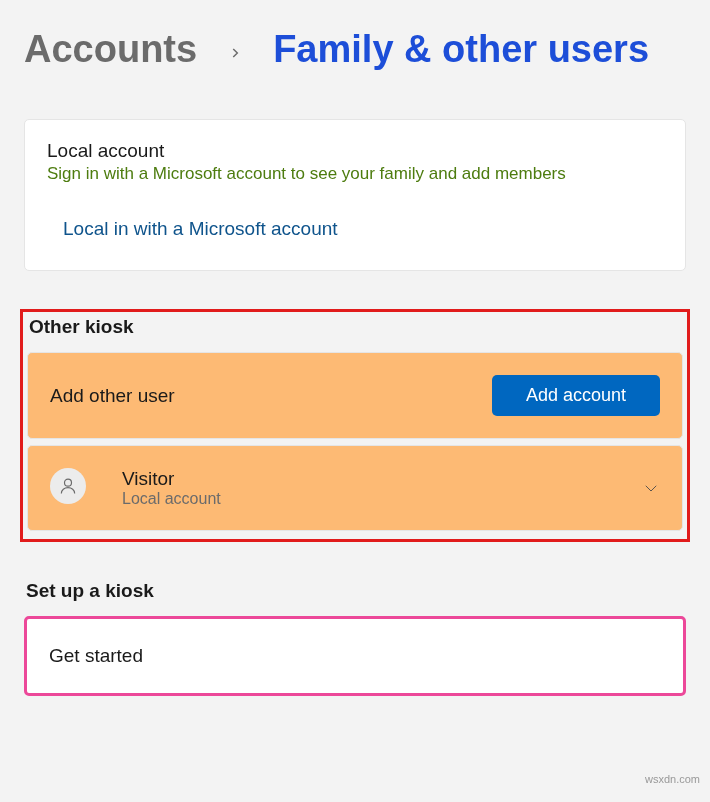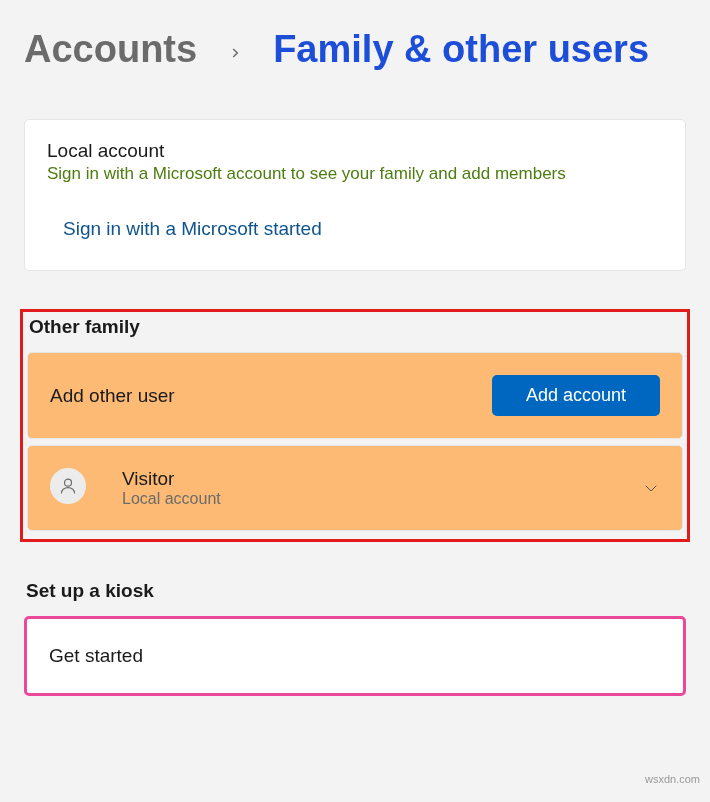--- a/index.html
+++ b/index.html
@@ -168,25 +168,25 @@
     <svg width="14" height="14" viewBox="0 0 24 24" fill="none" stroke="#6b6b6b" stroke-width="2.5">
       <polyline points="9 5 16 12 9 19"></polyline>
     </svg>
   </span>
   <span class="breadcrumb-current">Family &amp; other users</span>
 </div>
 
 <div class="card local-account-card">
   <div class="card-title">Local account</div>
   <div class="card-subtitle">Sign in with a Microsoft account to see your family and add members</div>
-  <a class="signin-link">Sign in with a Microsoft started</a>
+  <a class="signin-link">Local in with a Microsoft account</a>
 </div>
 
 <div class="highlighted-section">
-  <div class="section-heading">Other family</div>
+  <div class="section-heading">Other kiosk</div>
 
   <div class="row-card">
     <span class="row-label">Add other user</span>
     <button class="primary-button">Add account</button>
   </div>
 
   <div class="row-card">
     <div class="user-row-left">
       <div class="avatar">
         <svg viewBox="0 0 24 24">

